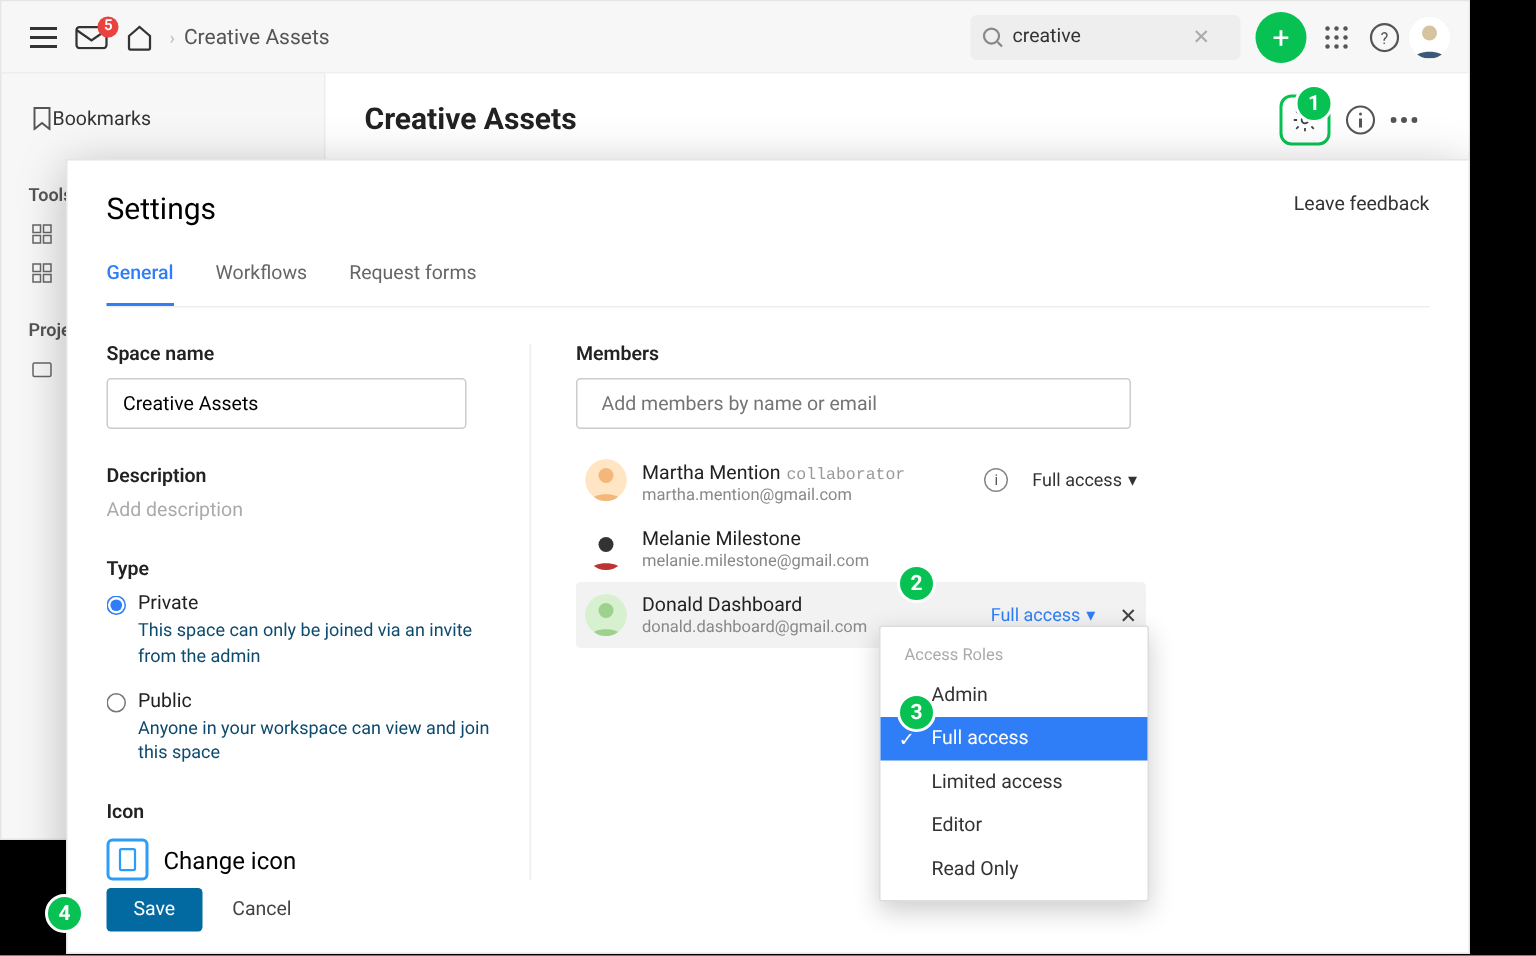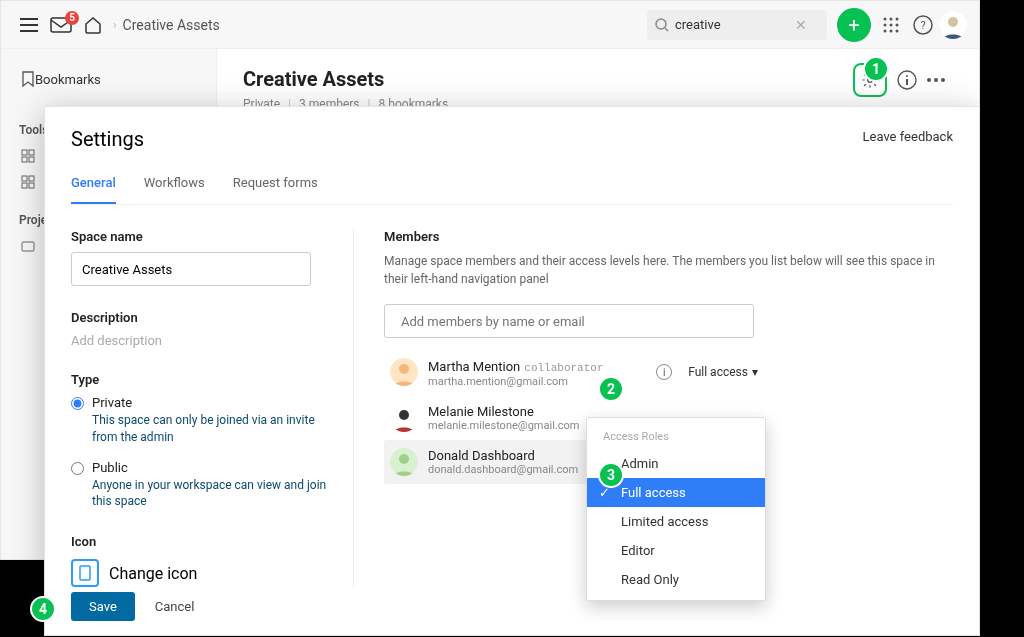--- a/index.html
+++ b/index.html
@@ -187,23 +187,20 @@
       <div class="nav-section">Projects</div>
       <div class="nav-item">
         <svg width="14" height="14" viewBox="0 0 14 14">
             <rect x="1" y="3" width="12" height="9" rx="1" fill="none" stroke="#666"></rect>
           </svg>
       </div>
     </div>
 
     <div class="page">
       <div class="page-title">Creative Assets</div>
-      <div class="page-meta">
-        <span>Private</span><span class="sep">|</span><span>3 members</span><span class="sep">|</span><span>8 bookmarks</span>
-      </div>
     </div>
   </div>
 
   <div class="page-actions">
     <div class="gear-box">
       <svg width="18" height="18" viewBox="0 0 24 24">
           <circle cx="12" cy="12" r="3" fill="none" stroke="#444" stroke-width="1.6"></circle>
           <path d="M12 2v3M12 19v3M4.2 4.2l2.1 2.1M17.7 17.7l2.1 2.1M2 12h3M19 12h3M4.2 19.8l2.1-2.1M17.7 6.3l2.1-2.1" stroke="#444" stroke-width="1.6"></path>
         </svg>
     </div>
@@ -269,21 +266,20 @@
           <svg width="14" height="18" viewBox="0 0 14 18">
               <rect x="2" y="2" width="10" height="14" rx="1" fill="none" stroke="#2f9cf7" stroke-width="1.5"></rect>
             </svg>
         </div>
         <span>Change icon</span>
       </div>
     </div>
 
     <div class="col-right">
       <div class="field-label">Members</div>
-      <div class="members-desc">Manage space members and their access levels here. The members you list below will see this space in their left-hand navigation panel</div>
       <input class="add-members" placeholder="Add members by name or email" style="">
 
       <div style="height:10px;"></div>
 
       <div class="member-row">
         <svg class="member-avatar" viewBox="0 0 28 28">
             <circle cx="14" cy="14" r="14" fill="#ffe5c4"></circle>
             <circle cx="14" cy="11" r="5" fill="#f4b77a"></circle>
             <path d="M4 28c0-6 20-6 20 0z" fill="#f4b77a"></path>
           </svg>

